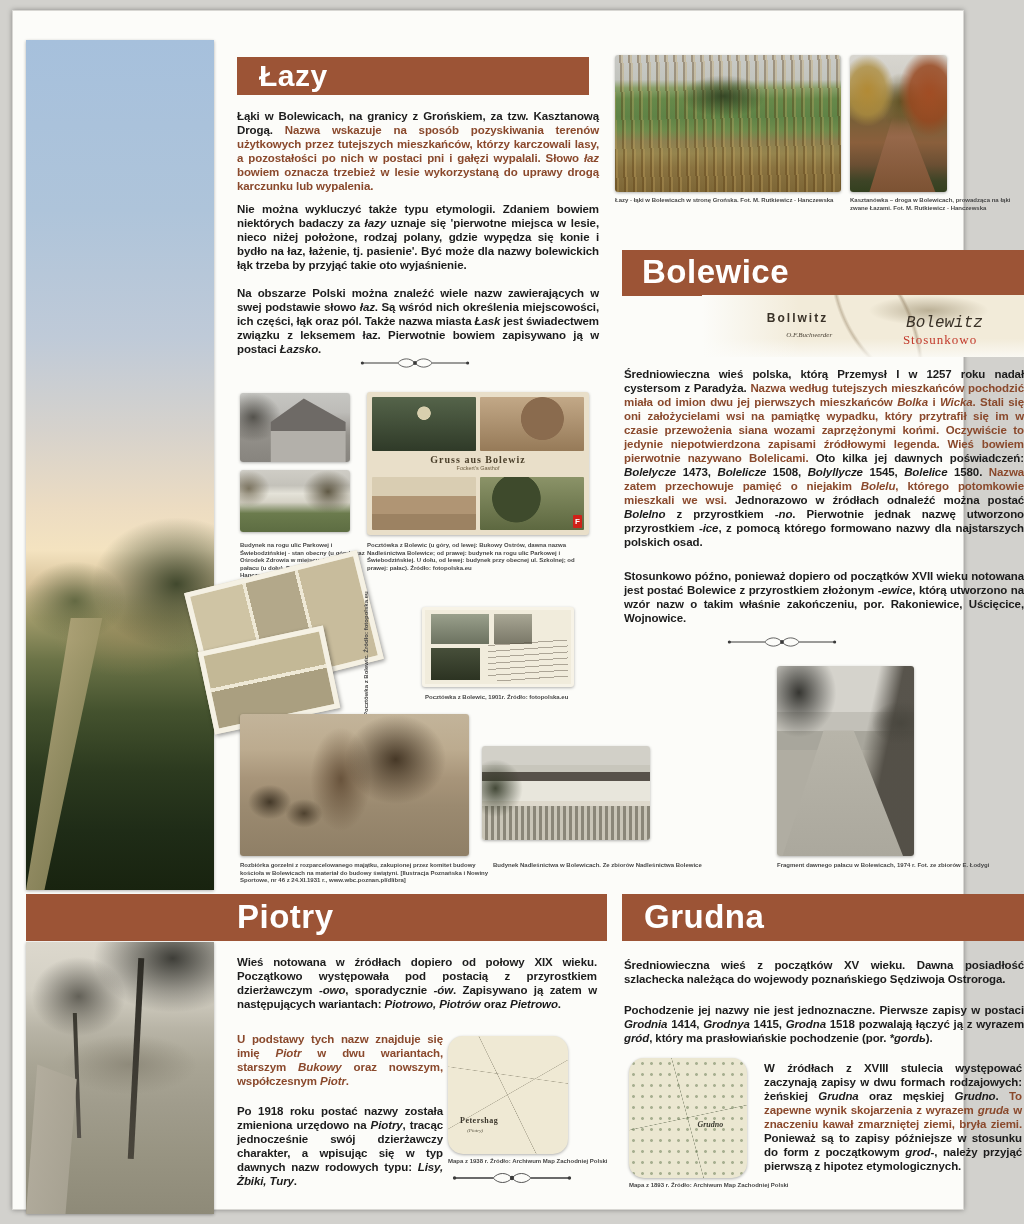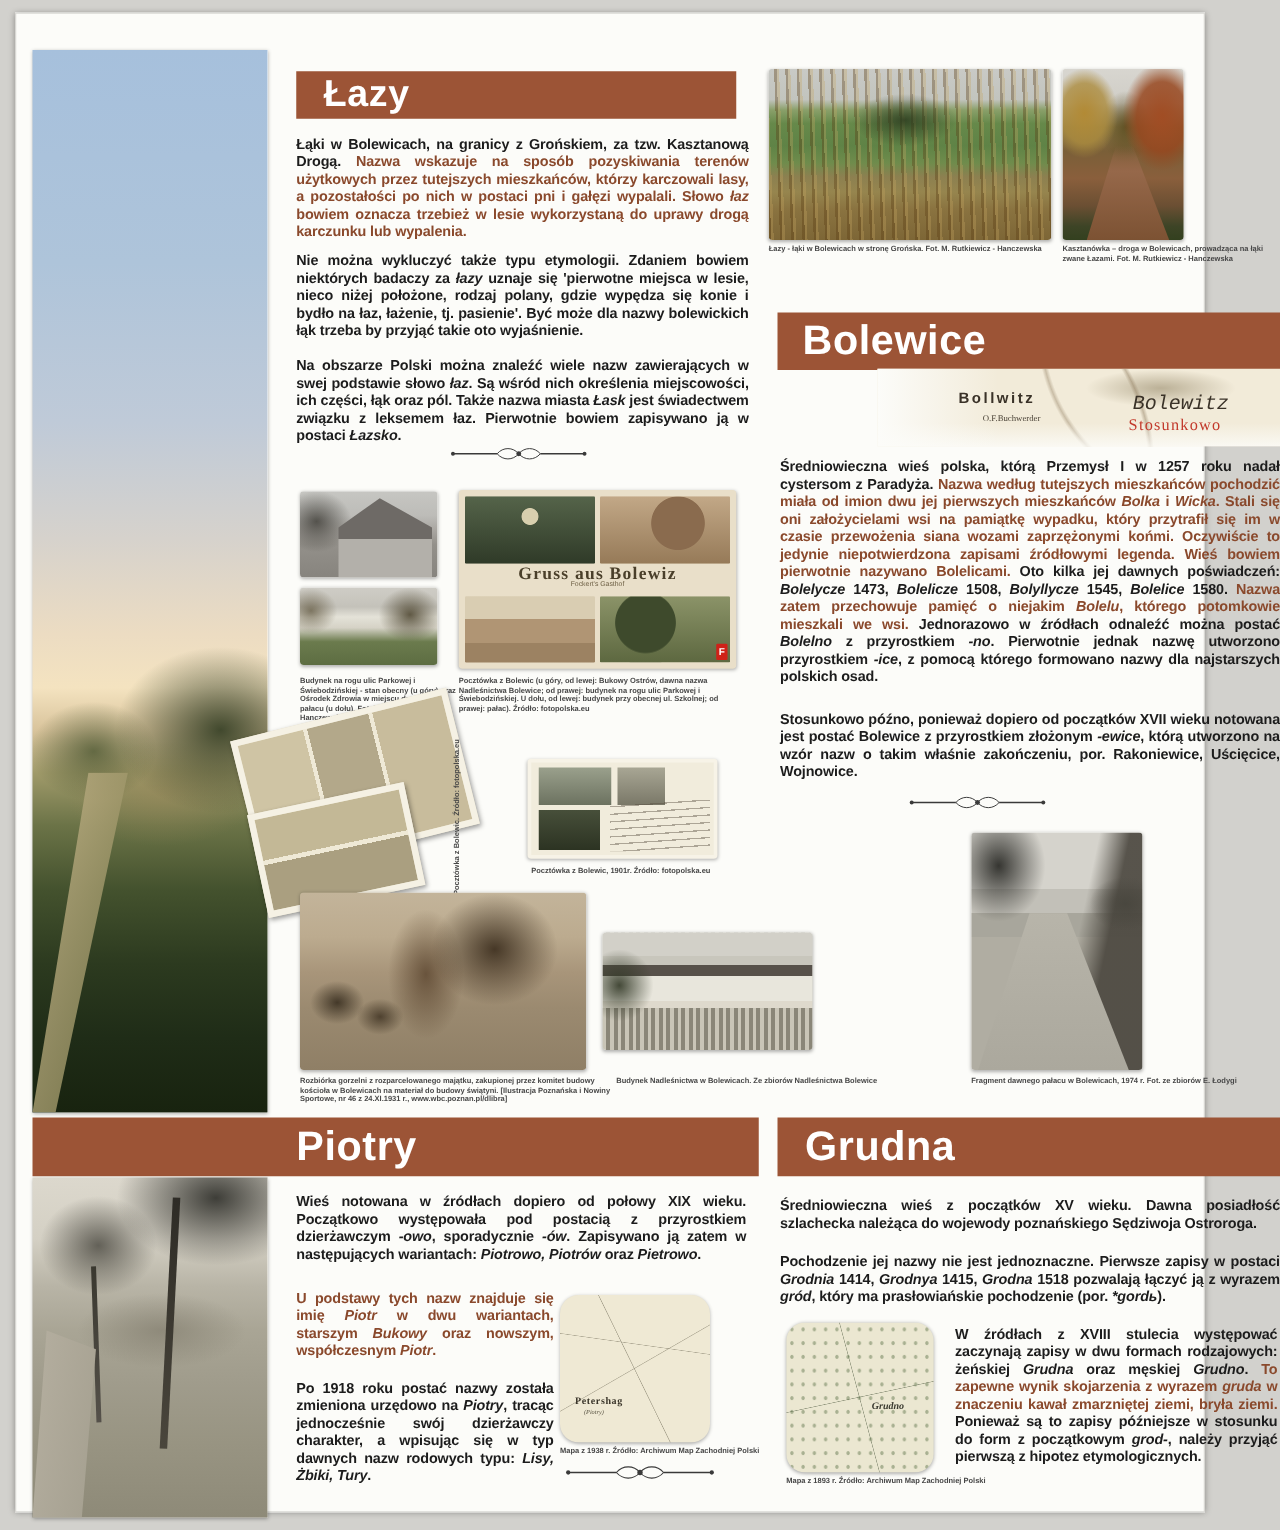--- a/index.html
+++ b/index.html
@@ -147,21 +147,21 @@
     left:355px;top:382px;width:222px;height:143px;
     background:#e9dfc9;padding:5px;
     display:grid;grid-template-rows:1fr 18px 1fr;grid-template-columns:1fr 1fr;gap:4px;
   }
   #postcard4 .pnl{border-radius:1px;}
   #postcard4 .q1{background:radial-gradient(circle at 50% 30%, #d8cfae 0 10%, rgba(216,207,174,0) 11%),linear-gradient(180deg,#55644a,#2f3a28);}
   #postcard4 .q2{background:radial-gradient(circle at 60% 40%, #8a6b4e 0 30%, rgba(138,107,78,0) 31%),linear-gradient(180deg,#c2a887,#967a58);}
   #postcard4 .q3{background:linear-gradient(180deg,#d9cdb2 0 35%,#b09574 35% 70%,#9c8262 70% 100%);}
   #postcard4 .q4{background:radial-gradient(circle at 35% 40%, #3e4a2c 0 32%, rgba(62,74,44,0) 33%),linear-gradient(180deg,#8b9368,#5d6840);}
   #postcard4 .mid{grid-column:1 / 3;text-align:center;color:#4a3f2a;}
-  #postcard4 .mid .h{font-family:"Liberation Serif", serif;font-size:14px;font-weight:bold;line-height:10px;letter-spacing:1px;}
+  #postcard4 .mid .h{font-family:"Liberation Serif", serif;font-size:10px;font-weight:bold;line-height:10px;letter-spacing:1px;}
   #postcard4 .mid .s{font-size:5.5px;line-height:7px;color:#6a5c40;}
   #postcard4 .fp{position:absolute;right:7px;bottom:7px;width:9px;height:13px;background:#cf2118;color:#fff;font-size:8px;font-weight:bold;line-height:13px;text-align:center;border-radius:1px;}
   .tilt{
     background:#e6dfc8;border:5px solid #f5f1e4;box-shadow:1px 2px 4px rgba(0,0,0,.4);
   }
   #tilt1{left:183px;top:560px;width:178px;height:112px;transform:rotate(-14deg);
     background:
       linear-gradient(90deg,#cfc4a4 0 32%, #efe9d6 32% 34%, #b3a88a 34% 64%, #efe9d6 64% 66%, #c8bc9c 66% 100%),
       #e6dfc8;}
   #tilt2{left:193px;top:628px;width:128px;height:84px;transform:rotate(-12deg);
@@ -218,21 +218,21 @@
       radial-gradient(circle at 82% -50%, rgba(0,0,0,0) 47%, rgba(140,120,90,.4) 48%, rgba(0,0,0,0) 49%),
       radial-gradient(ellipse 80px 20px at 70% 25%, rgba(120,105,70,.45), rgba(120,105,70,0) 75%),
       #f2ebd9;
   }
   #map-bolewice::after{
     content:"";position:absolute;inset:0;
     background:linear-gradient(90deg,#fcfcf9 0%, rgba(252,252,249,0) 30%),
                linear-gradient(0deg, rgba(252,252,249,.8) 0%, rgba(252,252,249,0) 30%);
   }
   #map-bolewice .lbl-bollwitz{position:absolute;left:20%;top:26%;font-family:Liberation Sans, sans-serif;font-size:12px;font-weight:bold;letter-spacing:2px;color:#3a3228;z-index:2;}
-  #map-bolewice .lbl-ofb{position:absolute;left:26%;top:58%;font-family:"Liberation Serif",serif;font-size:7px;color:#4a4236;z-index:2;text-align:right;}
+  #map-bolewice .lbl-ofb{position:absolute;left:26%;top:58%;font-family:"Liberation Serif",serif;font-style:italic;font-size:7px;color:#4a4236;z-index:2;text-align:right;}
   #map-bolewice .lbl-bolewitz{position:absolute;left:63%;top:30%;font-family:Liberation Mono, monospace;font-style:italic;font-size:16px;color:#3a3228;z-index:2;}
   #map-bolewice .lbl-buchwerder{position:absolute;left:62%;top:60%;font-family:"Liberation Serif",serif;font-size:13px;letter-spacing:1px;color:#c2392b;z-index:2;}
   #map-1938{
     left:436px;top:1026px;width:120px;height:118px;
     background:
       linear-gradient(64deg, rgba(0,0,0,0) 49.4%, rgba(110,105,85,.55) 49.7%, rgba(0,0,0,0) 50.1%),
       linear-gradient(150deg, rgba(0,0,0,0) 49.4%, rgba(110,105,85,.45) 49.7%, rgba(0,0,0,0) 50.1%),
       linear-gradient(8deg, rgba(0,0,0,0) 64.4%, rgba(110,105,85,.5) 64.7%, rgba(0,0,0,0) 65.1%),
       #efe9d4;
   }

